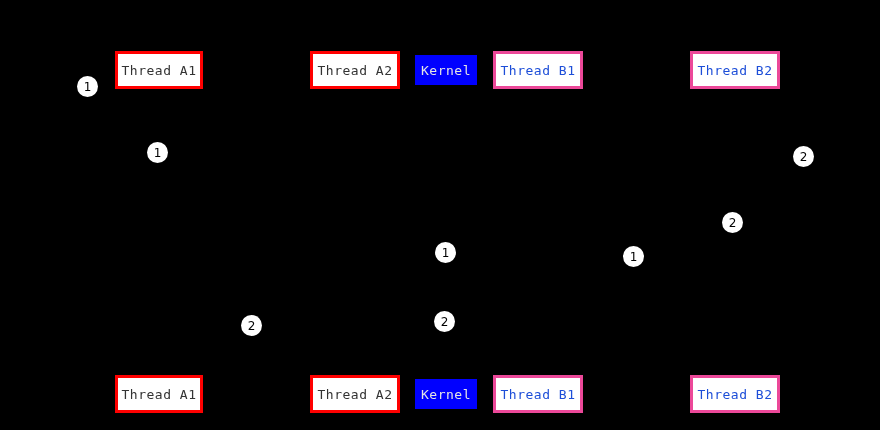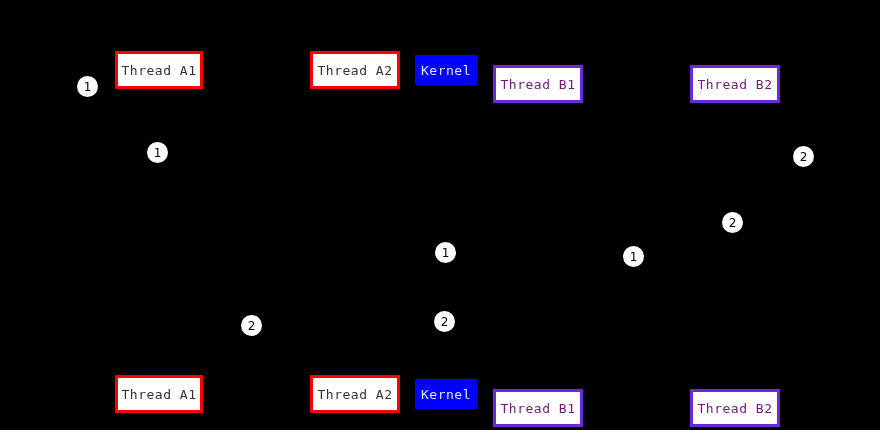--- a/index.html
+++ b/index.html
@@ -30,23 +30,22 @@
     white-space: nowrap;
     user-select: none;
   }
   .participant.red {
     background: #FFFFFF;
     border: 3px solid #FF0000;
     color: #333333;
   }
   .participant.blue-outline {
     background: #FFFFFF;
-    border: 3px solid #6d28d9;
-    color: #701a75;
-    margin-top: 14px;
+    border: 3px solid #ec4899;
+    color: #1d4ed8;
   }
   .participant.blue-fill {
     background: #0000FF;
     border: 3px solid #0000FF;
     color: #e5e5e5;
   }
 
   
   .lifeline {
     position: absolute;

